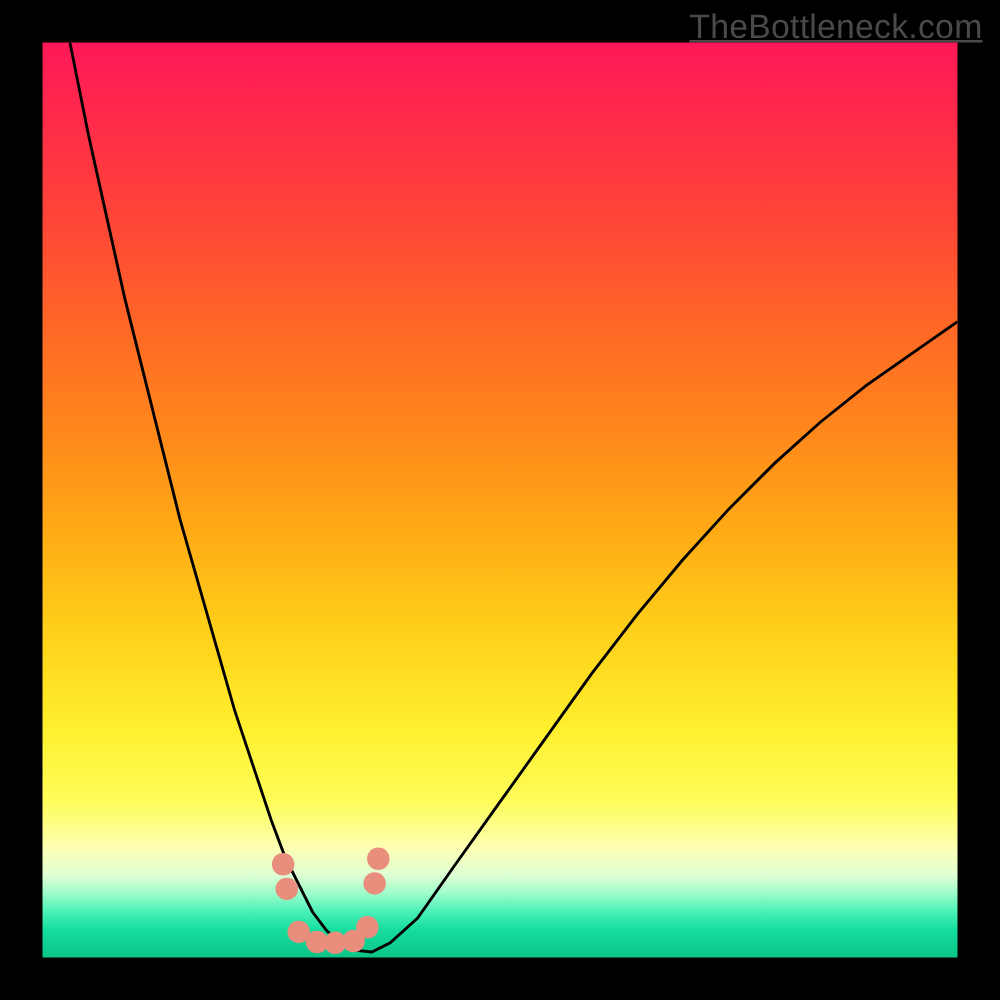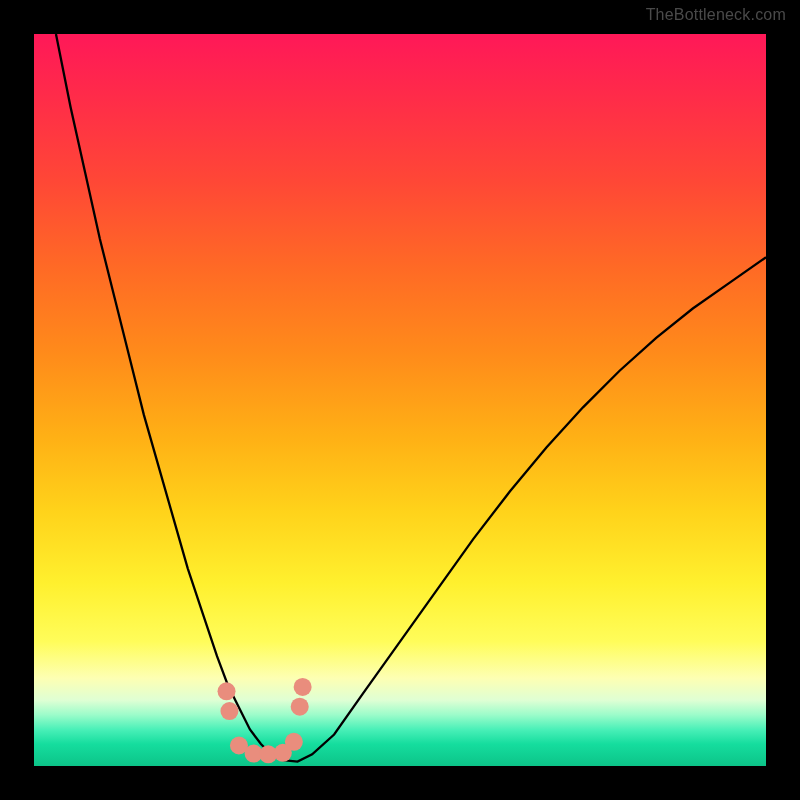--- a/index.html
+++ b/index.html
@@ -43,23 +43,24 @@
       #4af0b8 95%,
       #15dd9e 97%,
       #0cc488 100%
     );
   }
   .watermark {
     position: absolute;
     top: 6px;
     right: 14px;
     color: #4a4a4a;
-    font-size: 16px;
+    font-size: 27px;
     font-weight: 500;
     letter-spacing: 0.2px;
+    text-decoration: underline;
   }
   svg.curve {
     position: absolute;
     top: 0;
     left: 0;
     width: 732px;
     height: 732px;
   }
 </style>
 </head>

